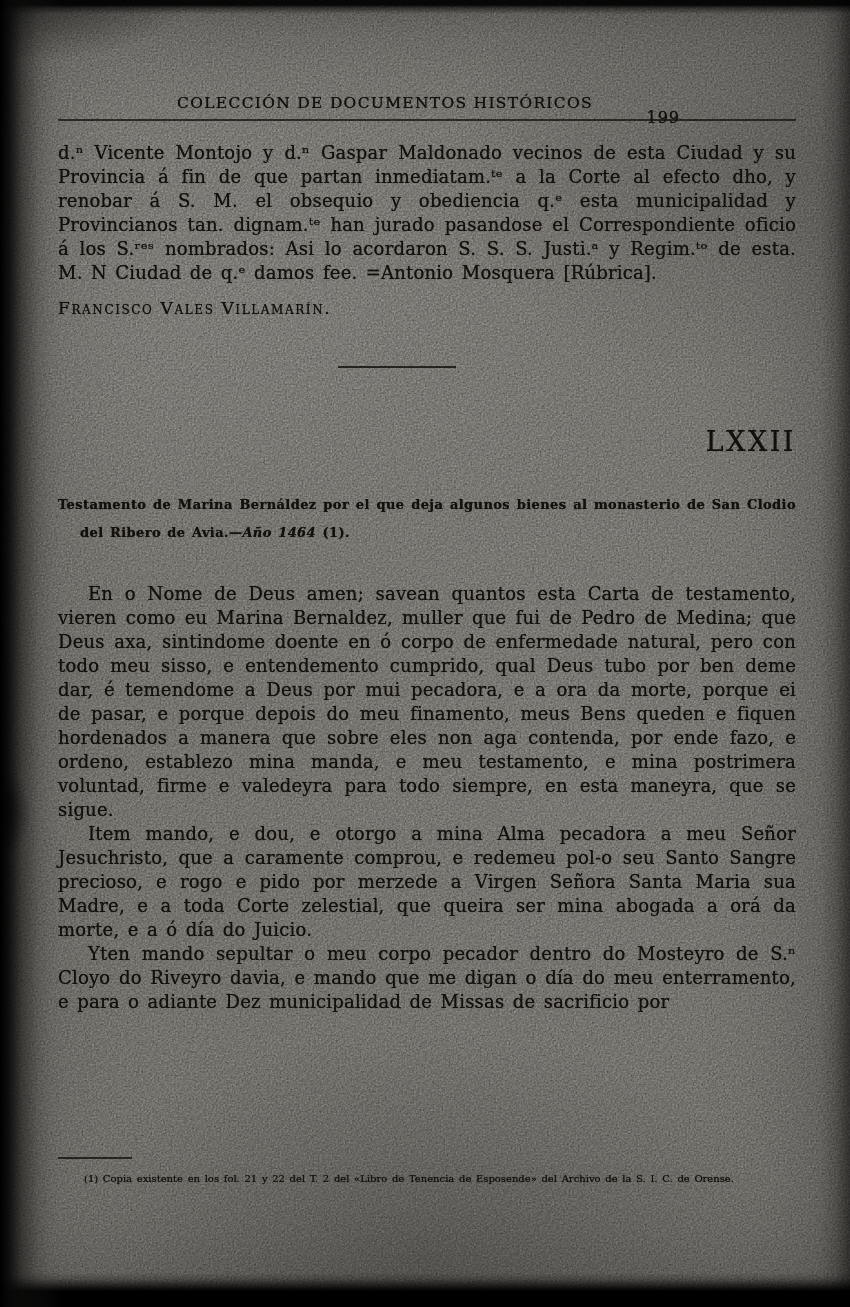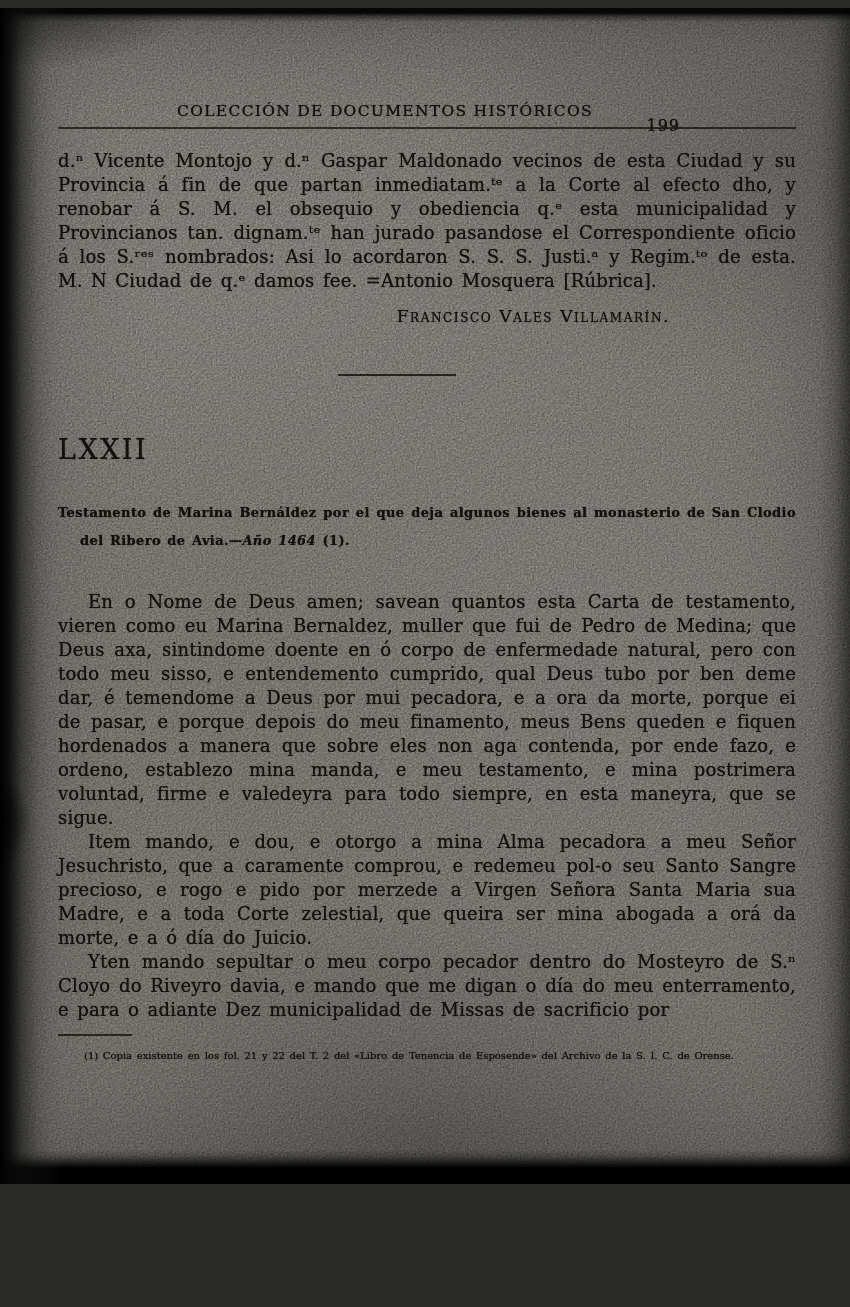--- a/index.html
+++ b/index.html
@@ -1,22 +1,22 @@
 <!DOCTYPE html>
 <html><head>
 <meta charset="utf-8">
 <style>
   * { margin: 0; padding: 0; box-sizing: border-box; }
   html, body { background: #2a2a28; }
 
   .scan {
     position: relative;
     width: 850px;
-    height: 1176px;
-    margin: 8px auto;
+    height: 1307px;
+    margin: 0 auto;
     overflow: hidden;
     font-family: "DejaVu Serif", "Liberation Serif", serif;
     color: #17140f;
     background:
       radial-gradient(ellipse 620px 420px at 28% 22%, rgba(255,255,255,0.07), transparent 70%),
       radial-gradient(ellipse 520px 640px at 68% 58%, rgba(255,255,255,0.05), transparent 70%),
       radial-gradient(ellipse 420px 320px at 88% 12%, rgba(0,0,0,0.14), transparent 72%),
       radial-gradient(ellipse 500px 300px at 50% 96%, rgba(0,0,0,0.18), transparent 75%),
       linear-gradient(180deg, #928f89 0%, #8f8c86 55%, #8a8781 100%);
   }
@@ -95,37 +95,37 @@
     line-height: 24px;
     text-align: justify;
     word-spacing: 2.5px;
     letter-spacing: 0.2px;
   }
   .para.first { margin-top: 20px; }
   .para.indent { text-indent: 30px; }
 
   .signature {
     margin-top: 13px;
-    text-align: right;
+    text-align: left;
     padding-right: 126px;
     font-variant: small-caps;
     letter-spacing: 1.6px;
     font-size: 17px;
   }
 
   .divider {
     width: 118px;
     border-top: 2px solid rgba(28,24,18,0.85);
     margin: 48px auto 0 auto;
     transform: translateX(-30px);
   }
 
   .section-num {
     margin-top: 58px;
-    text-align: left;
+    text-align: right;
     font-weight: normal;
     font-size: 27px;
     letter-spacing: 2.5px;
   }
 
   .doc-title {
     margin-top: 34px;
     font-weight: bold;
     font-size: 13px;
     line-height: 27.5px;

